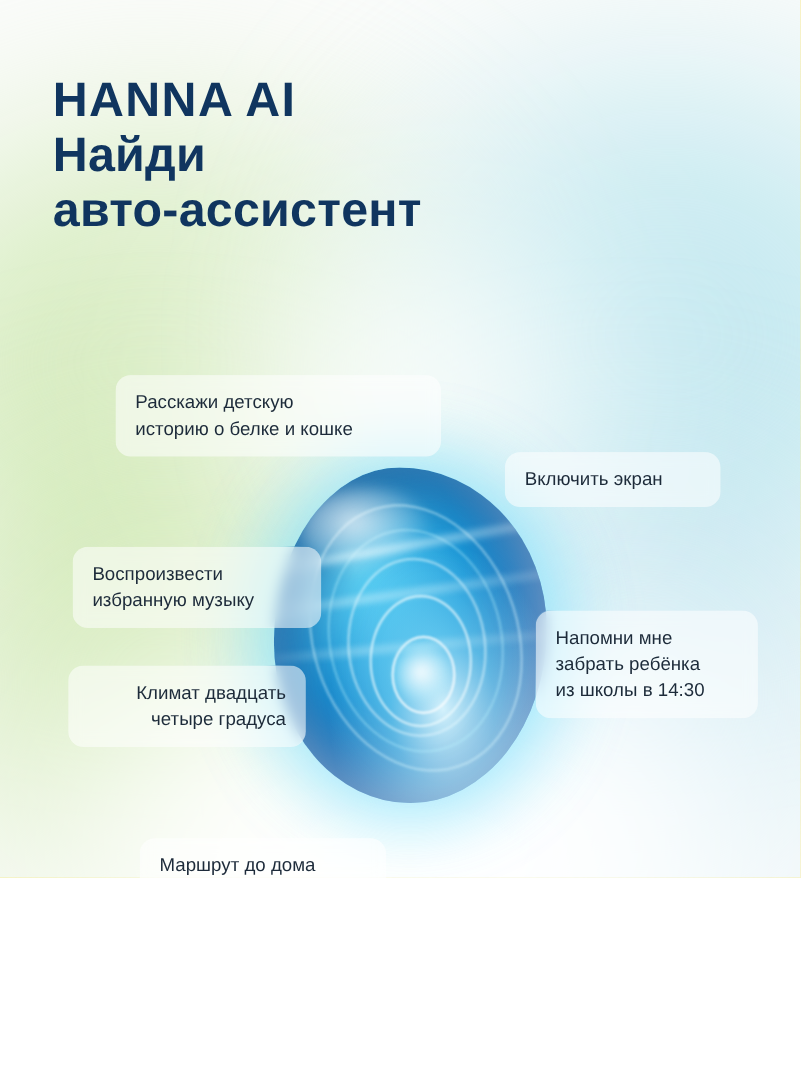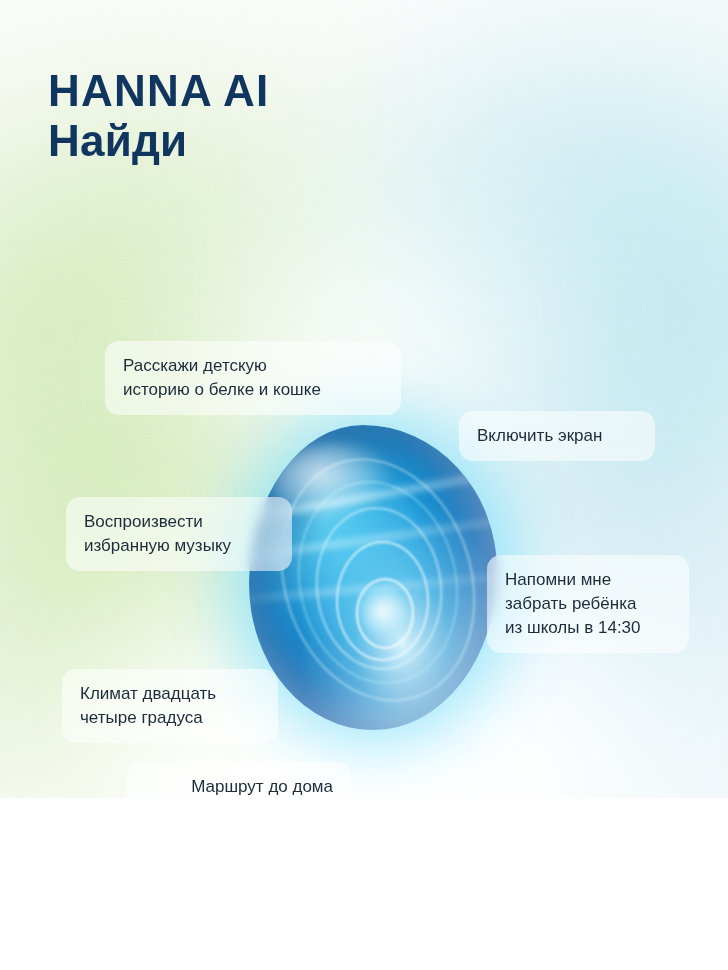--- a/index.html
+++ b/index.html
@@ -174,40 +174,41 @@
     font-size: 17px;
     line-height: 1.42;
     padding: 13px 18px;
     box-sizing: border-box;
     white-space: pre-line;
   }
   .chip-1 { left: 105px; top: 341px; width: 296px; }
   .chip-2 { left: 459px; top: 411px; width: 196px; }
   .chip-3 { left: 36px;  top: 497px; width: 226px; margin-left: 30px; }
   .chip-4 { left: 487px; top: 555px; width: 202px; }
-  .chip-5 { left: 62px;  top: 669px; width: 216px; }
+  .chip-5 { left: 62px;  top: 605px; width: 216px; text-align: right; }
   .chip-6 { left: 425px; top: 737px; width: 226px; }
-  .chip-7 { left: 127px; top: 762px; width: 224px; text-align: right; }
+  .chip-7 { left: 127px; top: 762px; width: 224px; text-align: left; }
 </style>
 </head>
 <body>
 
 <div class="poster">
 
   <div class="bg-base"></div>
   <div class="wash wash-green-top"></div>
   <div class="wash wash-green-left"></div>
   <div class="wash wash-cyan-right"></div>
   <div class="wash wash-cyan-mid"></div>
   <div class="wash wash-white-center"></div>
   <div class="wash wash-white-bottom"></div>
 
   <div class="heading">
     <span class="line line-1">HANNA AI</span>
     <span class="line line-2">Найди</span>
+    <span class="line line-3">авто-ассистент</span>
   </div>
 
   <div class="orb-wrap">
     <div class="orb-glow"></div>
     <div class="orb">
       <div class="ripple r1"></div>
       <div class="ripple r2"></div>
       <div class="ripple r3"></div>
       <div class="ripple r4"></div>
       <div class="ripple r5"></div>

